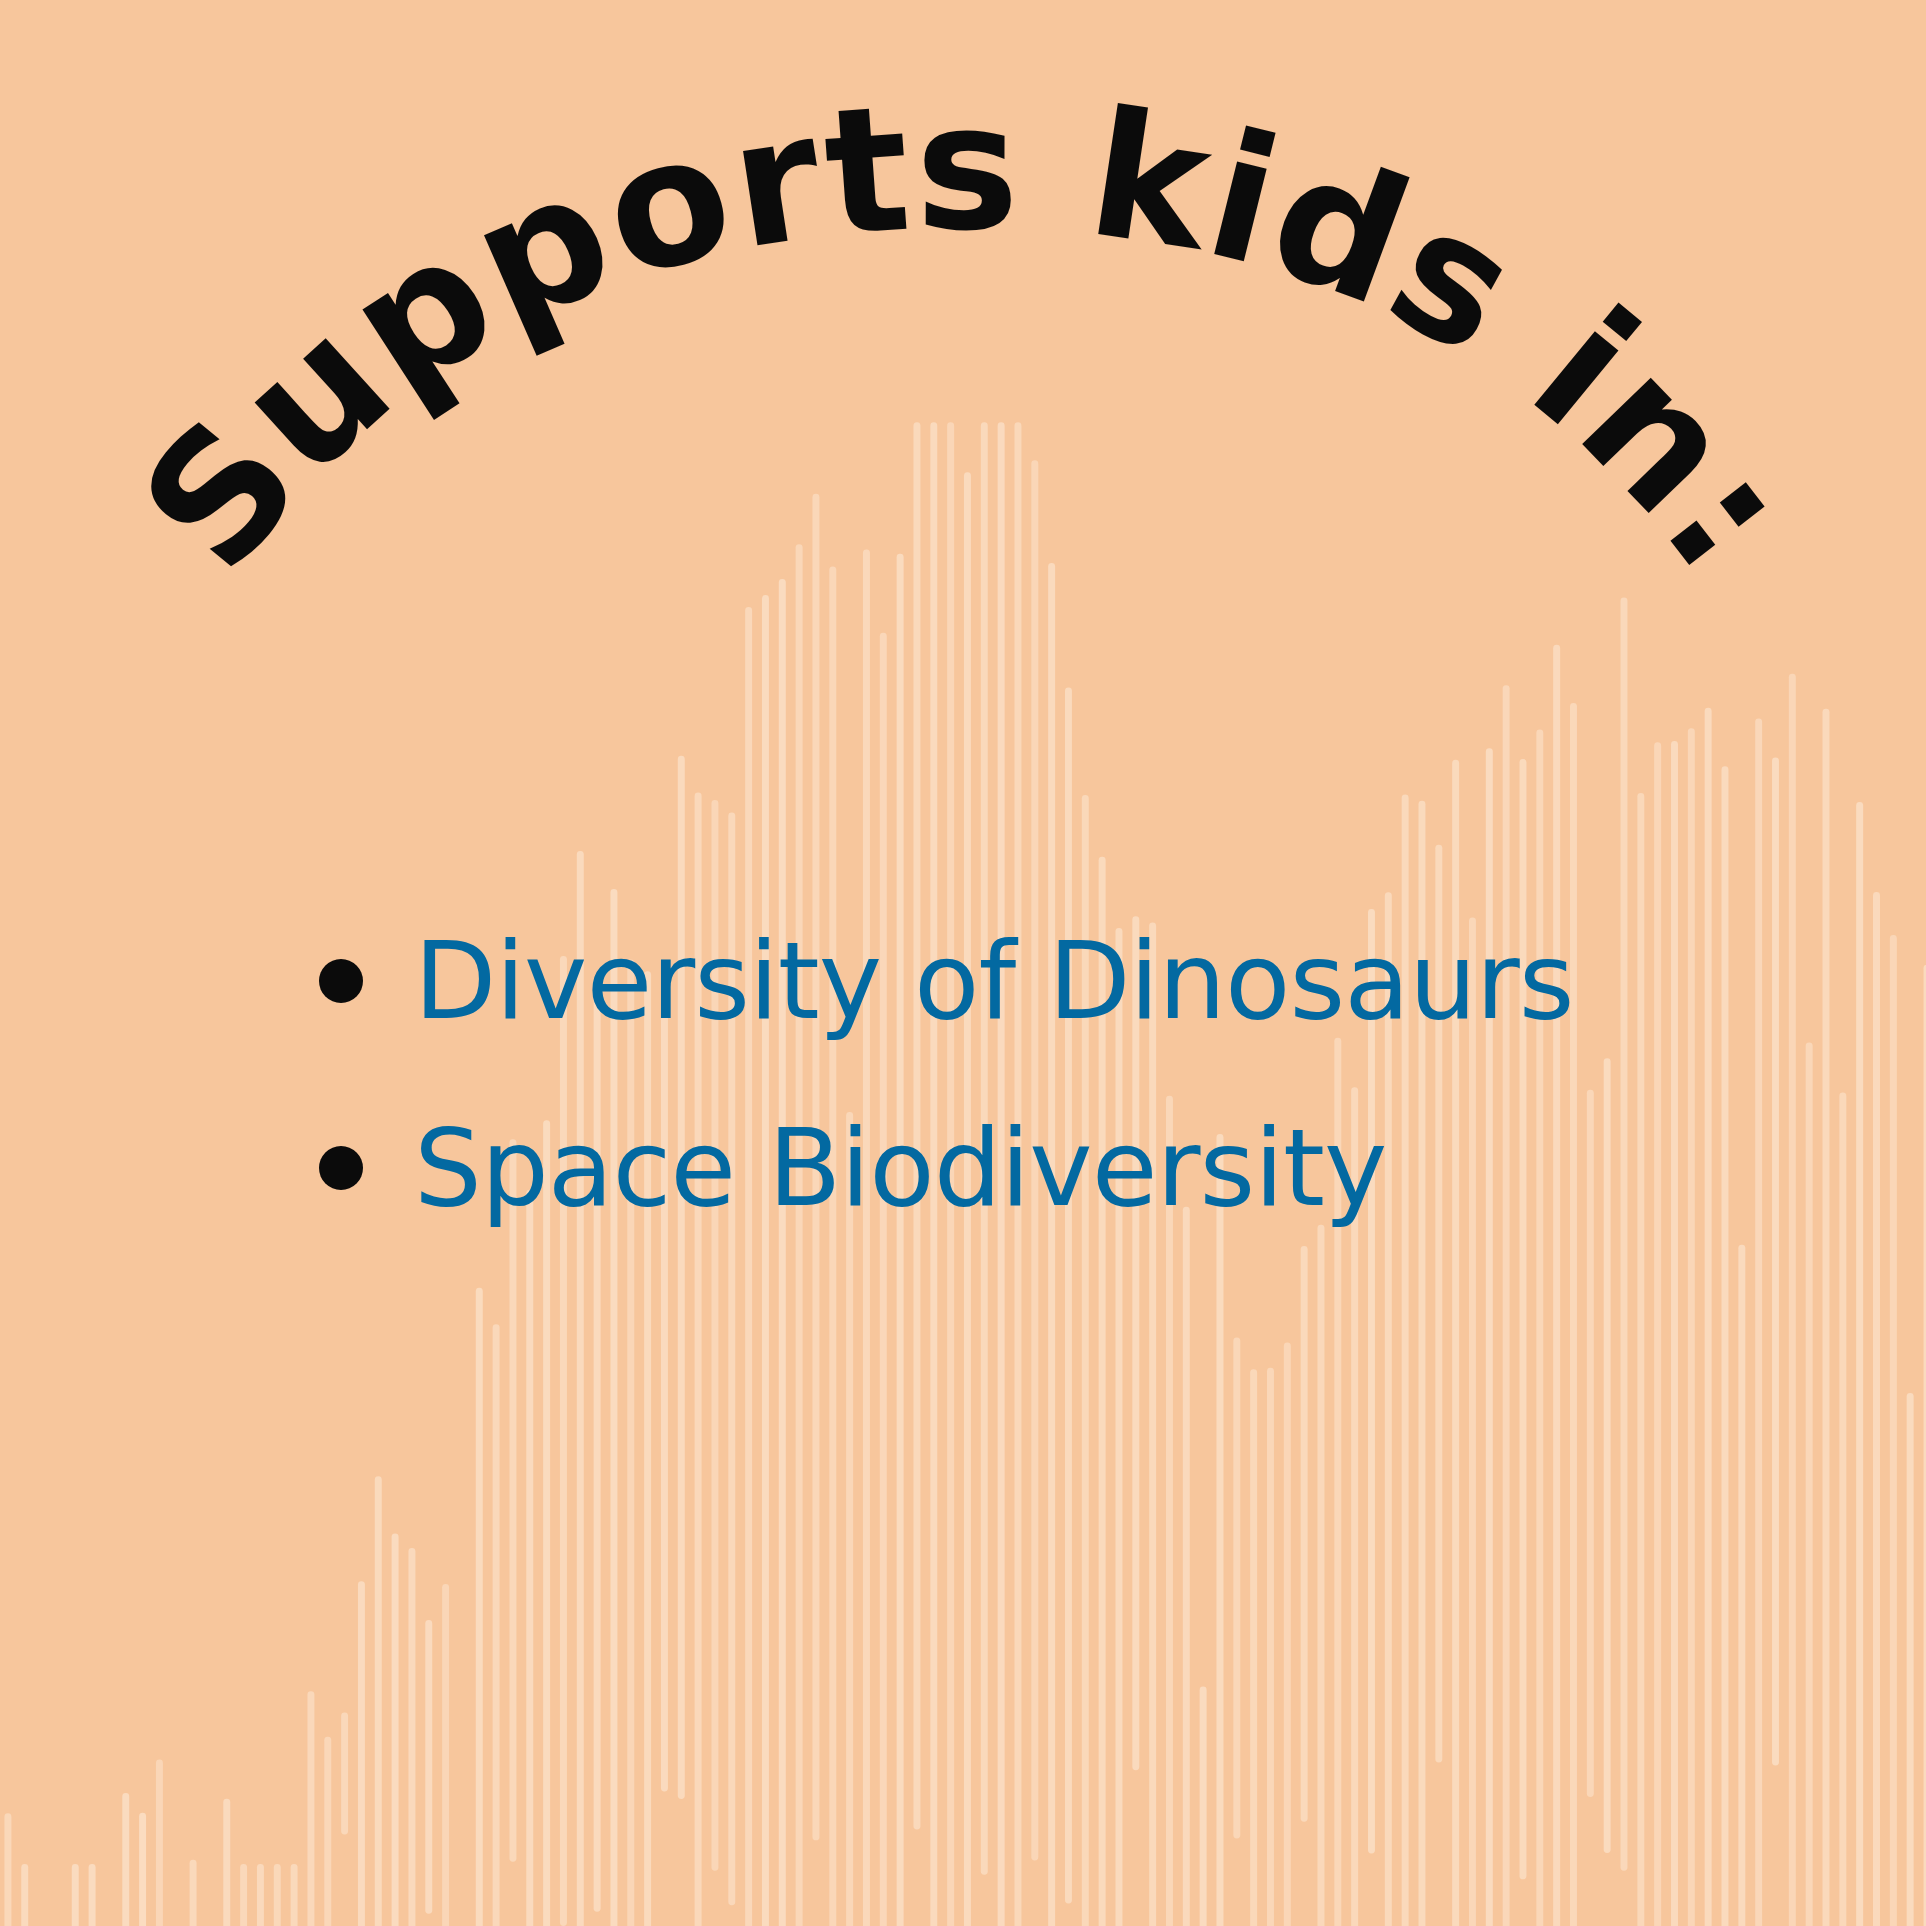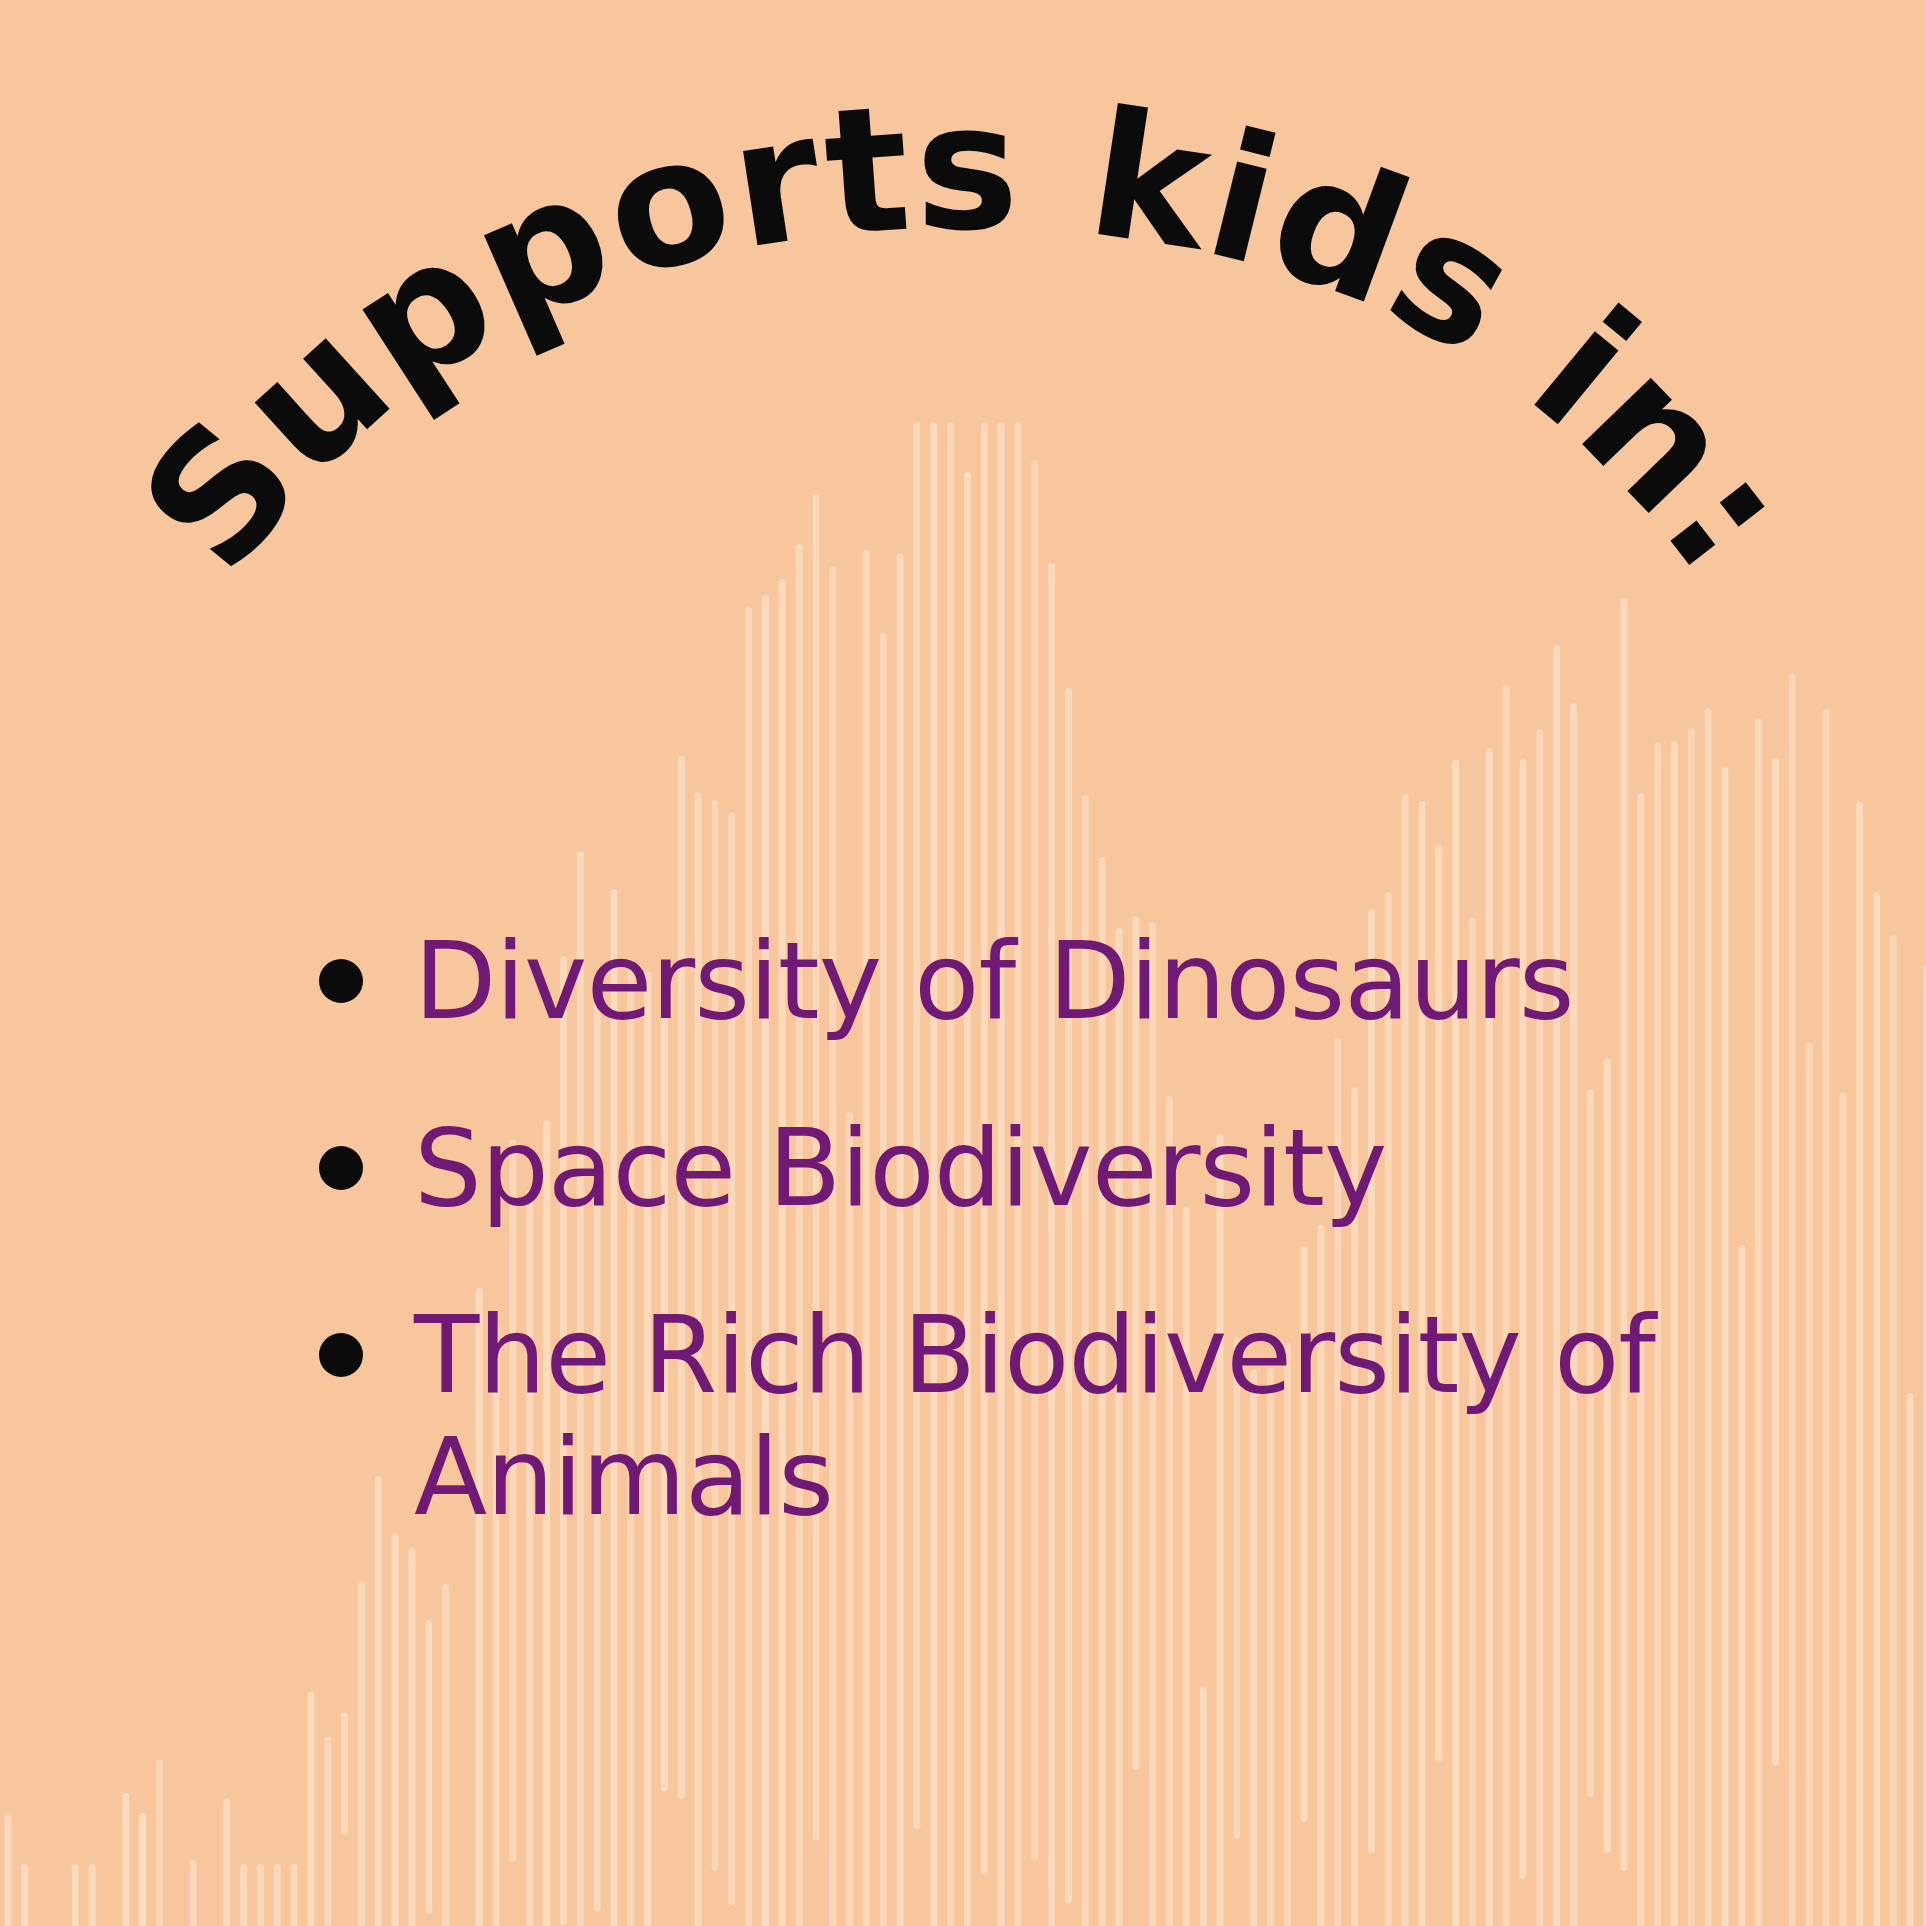--- a/index.html
+++ b/index.html
@@ -76,21 +76,21 @@
     background: #0B0B0B;
     margin-top: 38px;
     margin-right: 51px;
   }
   .bullet-text {
     flex: 1 1 auto;
     font-family: "DejaVu Sans", sans-serif;
     font-weight: 400;
     font-size: 107px;
     line-height: 1.14;
-    color: #701a75;
+    color: #0369a1;
     letter-spacing: -1px;
   }
 </style>
 </head>
 <body>
 
 <div id="poster">
 
   <div id="pattern-layer">
     <svg id="pattern-svg" width="1927" height="1927" viewBox="0 0 1946 1946" aria-hidden="true">
@@ -222,21 +222,17 @@
     <div class="bullet-row">
       <span class="bullet-dot"></span>
       <span class="bullet-text">Diversity of Dinosaurs</span>
     </div>
 
     <div class="bullet-row">
       <span class="bullet-dot"></span>
       <span class="bullet-text">Space Biodiversity</span>
     </div>
 
-    <div class="bullet-row">
-      <span class="bullet-dot"></span>
-      <span class="bullet-text">The Rich Biodiversity of Animals</span>
-    </div>
 
   </div>
 
 </div>
 
 
 </body></html>

